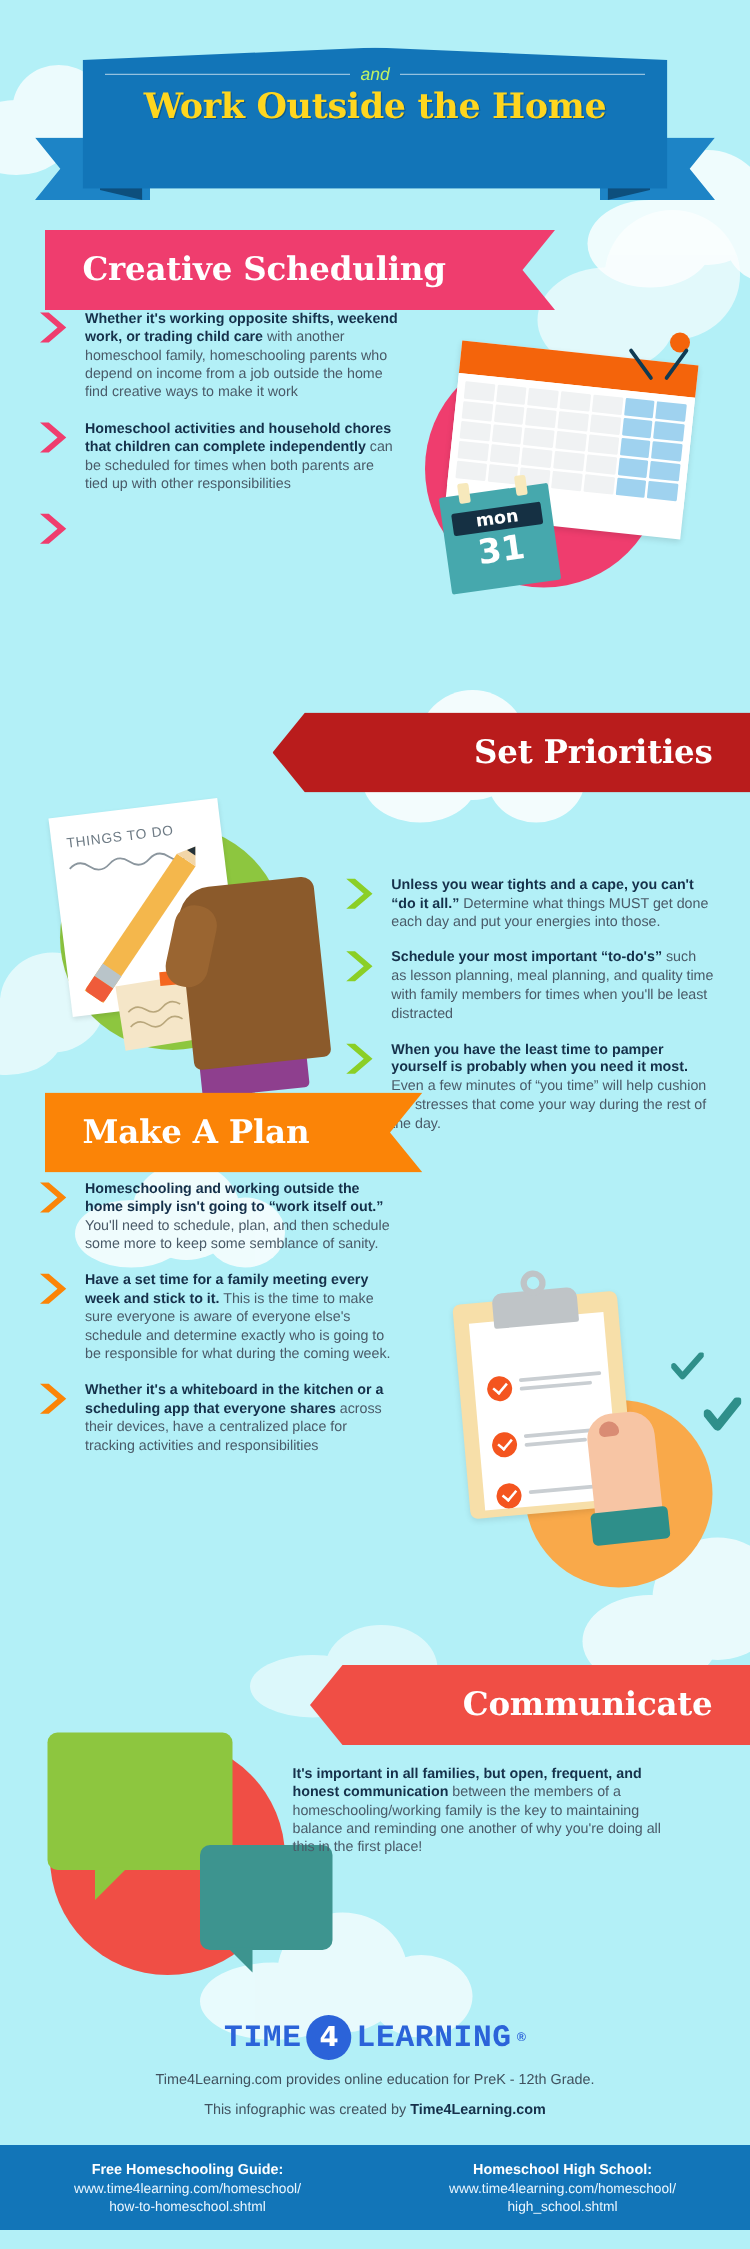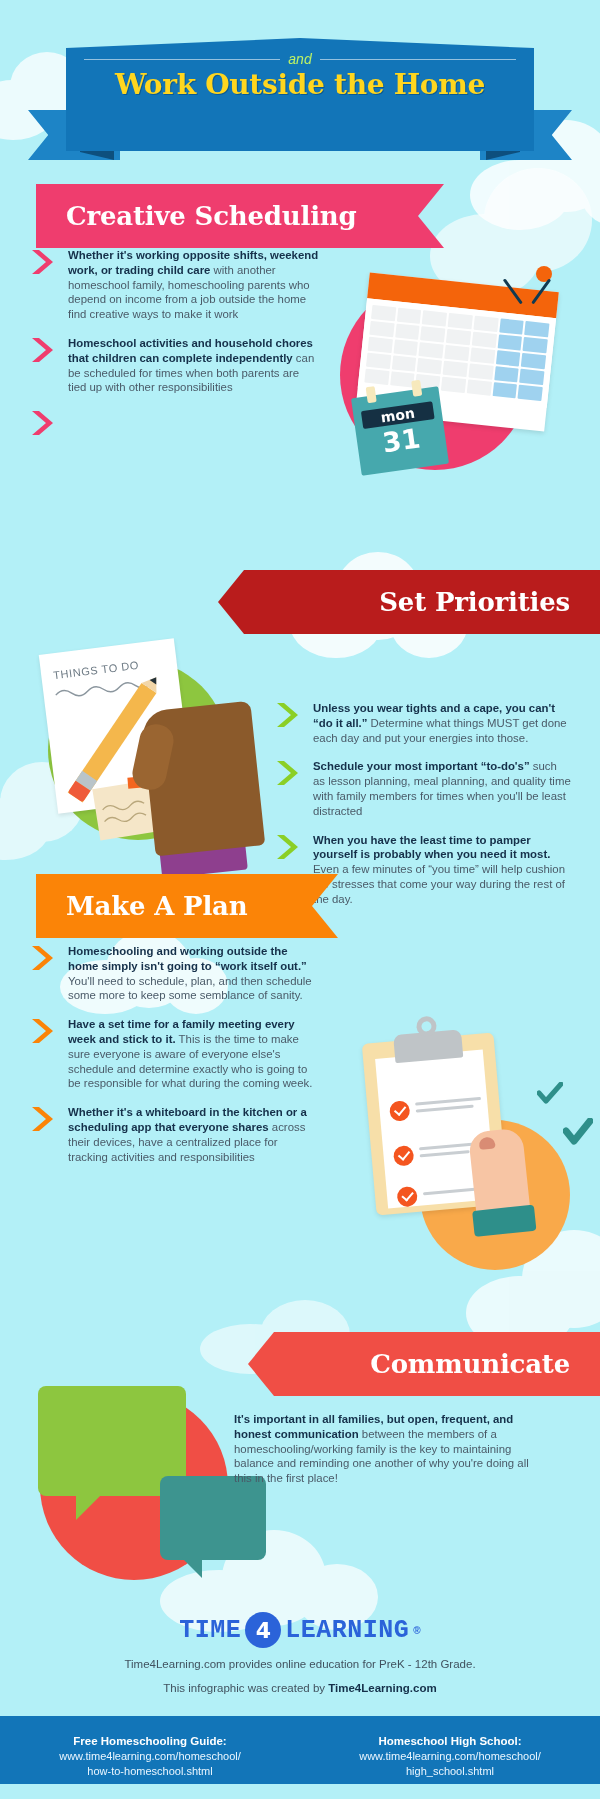--- a/index.html
+++ b/index.html
@@ -197,21 +197,21 @@
     background: #2b63d9; color: #fff; font-weight: 700; font-size: 22px;
     display: inline-flex; align-items: center; justify-content: center;
     font-family: "DejaVu Sans", sans-serif;
   }
   .logo-reg { font-size: 10px; color: #2b63d9; vertical-align: super; font-weight: 700; }
   .foot-line { font-size: 11.5px; color: #41525f; margin-top: 8px; line-height: 16px; }
   .foot-line b { color: #15304a; }
 
   .bluebar {
     position: absolute; left: 0; top: 1716px; width: 600px; height: 68px;
-    background: #1275b8; display: flex; align-items: center;
+    background: #1275b8; display: flex;
   }
   .bluecol { flex: 1; text-align: center; padding-top: 14px; }
   .bluecol .hd { color: #fff; font-weight: 700; font-size: 11.5px; }
   .bluecol .url { color: #eaf6ff; font-size: 11px; line-height: 15px; margin-top: 2px; }
 </style>
 </head>
 <body>
 
 <div class="page">
 

